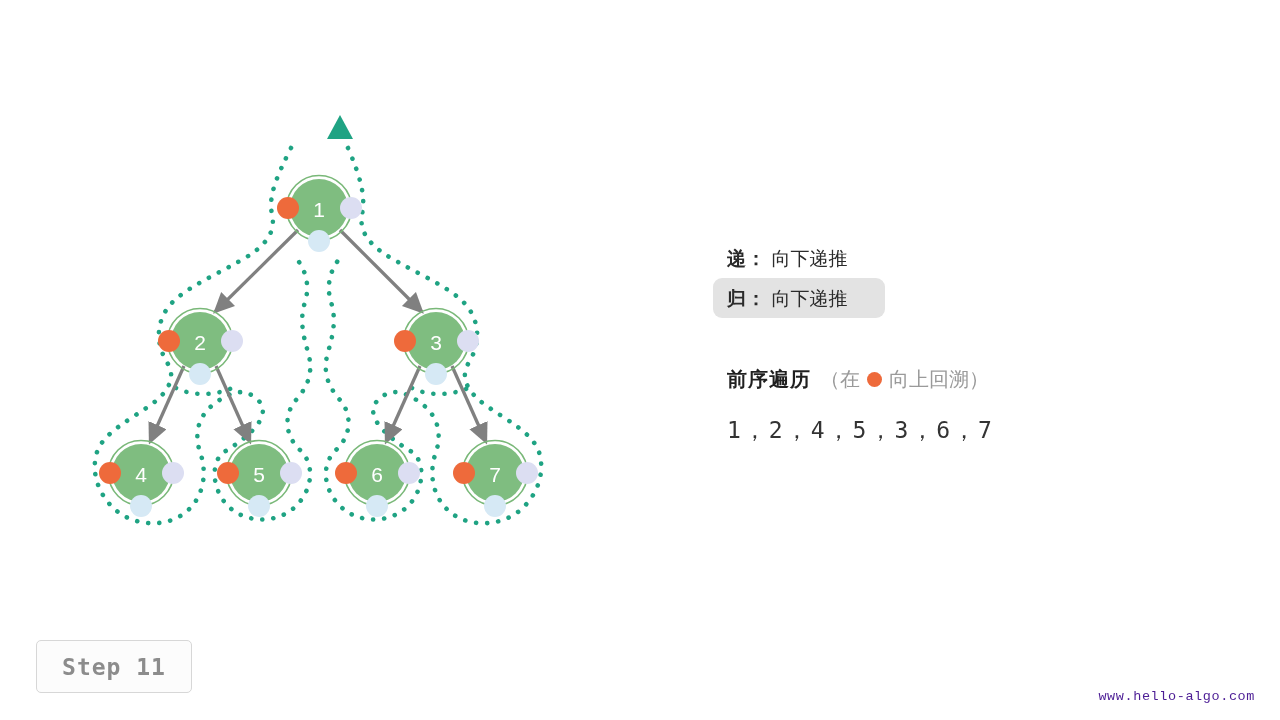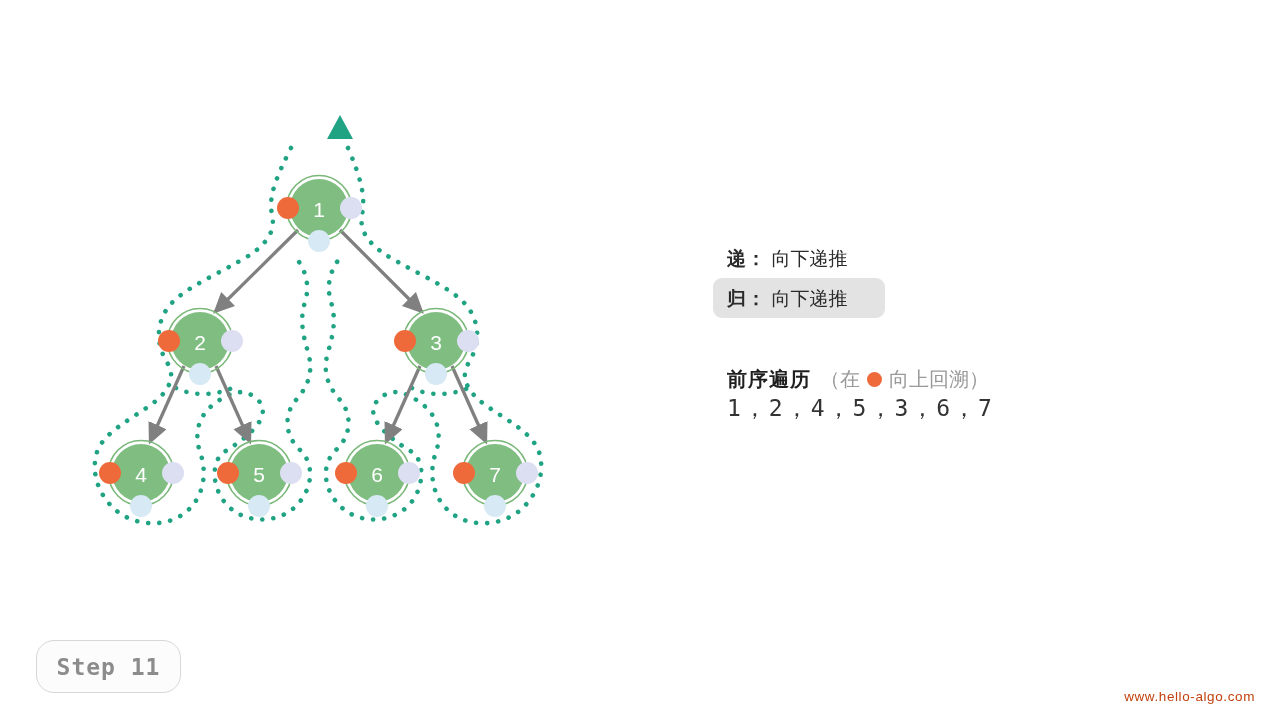--- a/index.html
+++ b/index.html
@@ -91,55 +91,56 @@
   .order-title .inline-dot {
     display: inline-block;
     width: 15px;
     height: 15px;
     border-radius: 50%;
     background: #ee6a3b;
     margin: 0 7px;
     vertical-align: middle;
   }
   .order-seq {
+    margin-top: 22px;
     font-family: "DejaVu Sans Mono", "Liberation Mono", monospace;
     font-size: 23px;
     color: #333333;
     letter-spacing: 2.5px;
   }
 
   
   .step-badge {
     position: absolute;
     left: 36px;
     top: 640px;
-    width: 145px;
+    width: 156px;
     height: 53px;
     border: 1px solid #d7d7d7;
-    border-radius: 18px;
+    border-radius: 5px;
     background: #fcfcfc;
     display: flex;
     align-items: center;
     justify-content: center;
     font-family: "DejaVu Sans Mono", "Liberation Mono", monospace;
     font-size: 23px;
     font-weight: bold;
     color: #8c8c8c;
     letter-spacing: 1px;
     box-sizing: border-box;
   }
 
   
   .watermark {
     position: absolute;
     right: 25px;
     bottom: 16px;
-    font-family: Liberation Sans, sans-serif;
+    font-family: Liberation Mono, monospace;
     font-size: 13.5px;
-    color: #c2410c;
+    color: #4c1d95;
     letter-spacing: .6px;
   }
 </style>
 </head>
 <body>
 
 <div id="canvas">
 
   <svg class="figure-svg" viewBox="0 0 1280 720">
     <defs>

